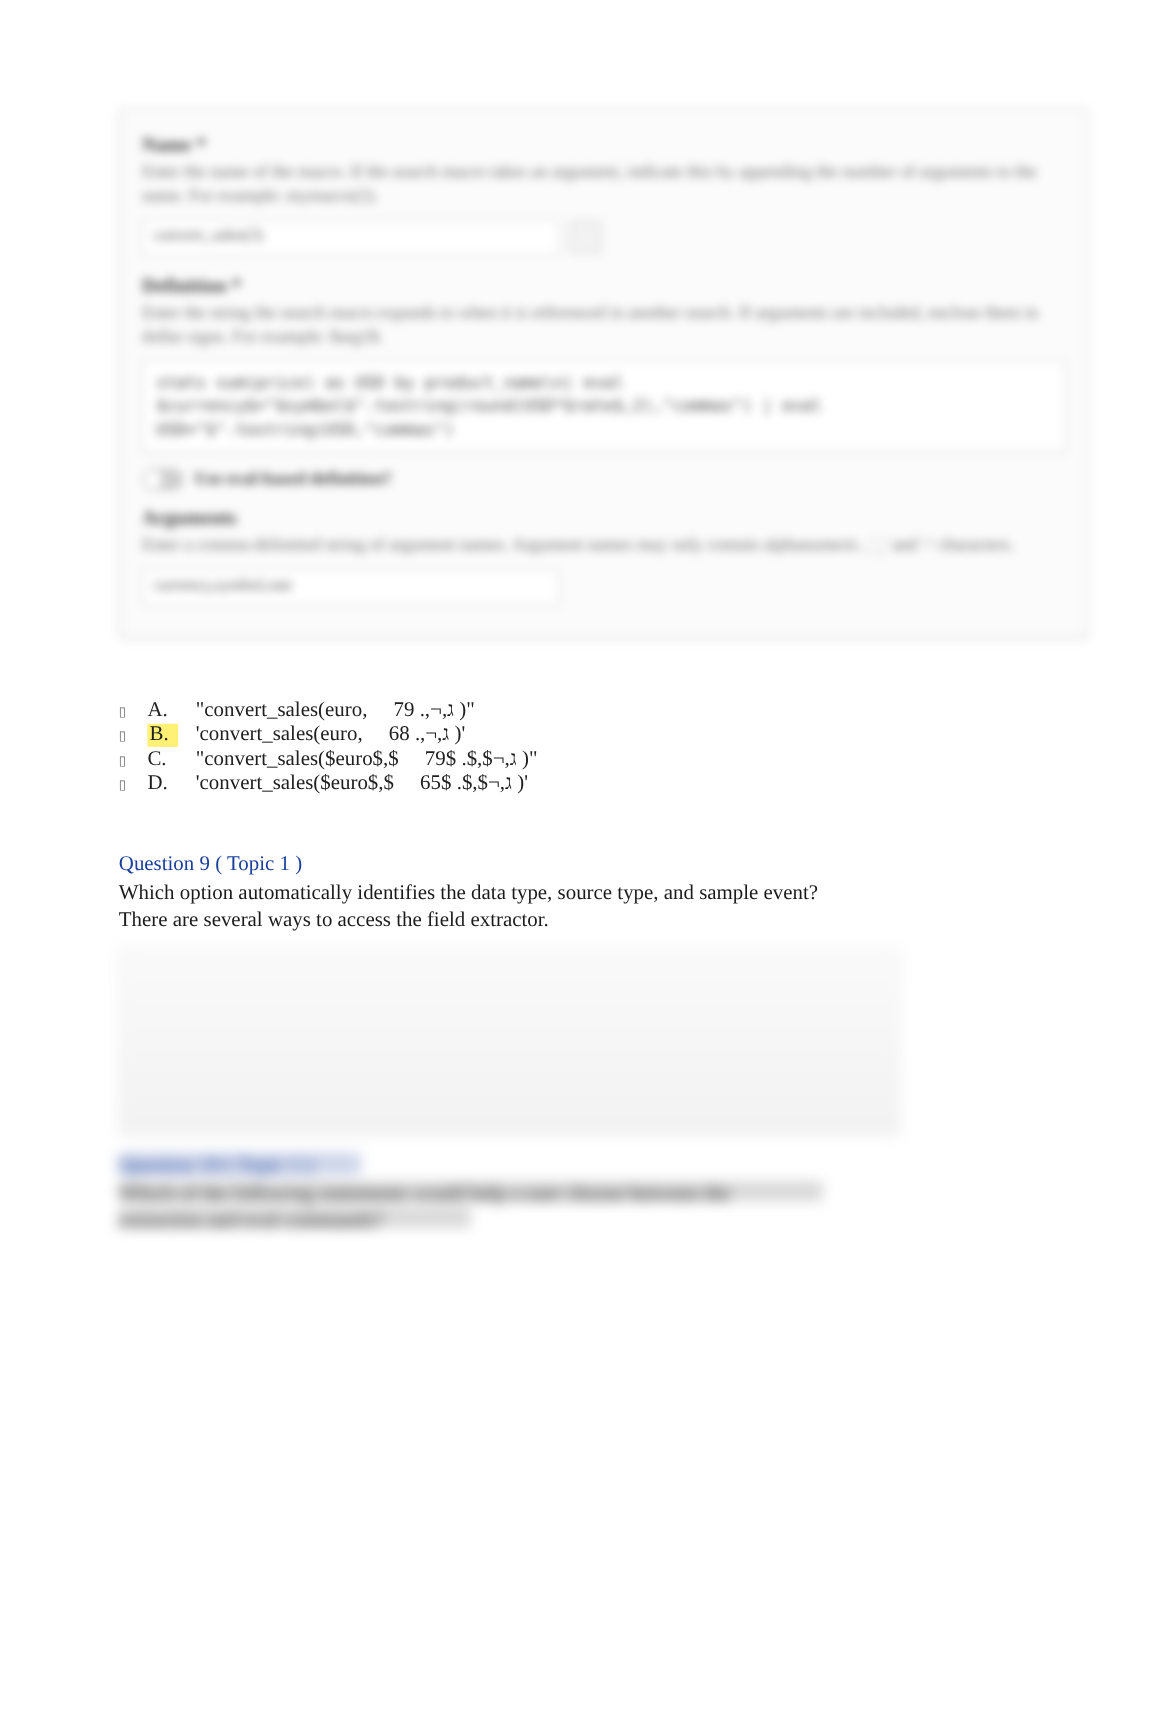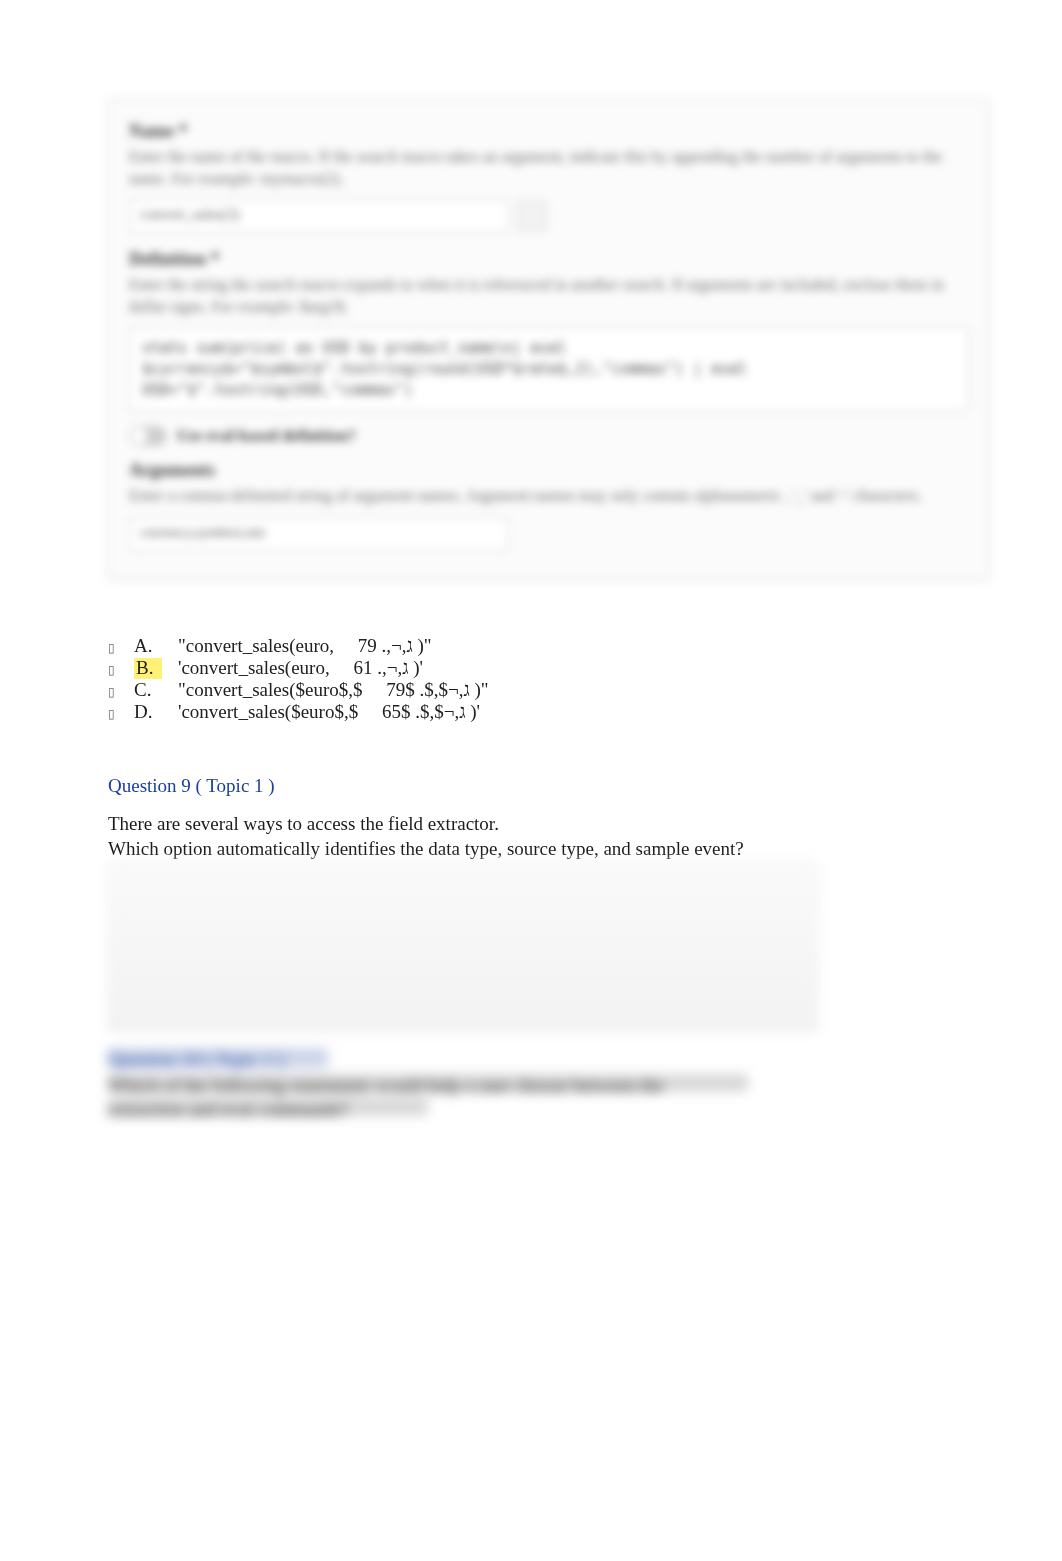--- a/index.html
+++ b/index.html
@@ -58,21 +58,21 @@
 
     
     .q9 {
       position: absolute;
       left: 108px;
       top: 774px;
       width: 820px;
       font-size: 19px;
       line-height: 1.28;
     }
-    .q9 .title { color: #1a3f9c; margin-bottom: 14px; font-family: Liberation Serif, serif; }
+    .q9 .title { color: #1a3f9c; margin-bottom: 2px; font-family: Liberation Serif, serif; }
     .q9 .body { color: #1b1b1b; }
 
     
     .blur2 {
       position: absolute;
       left: 100px;
       top: 862px;
       width: 900px;
       height: 640px;
       filter: blur(6px);
@@ -119,38 +119,38 @@
 
   <div class="options">
     <div class="row">
       <span class="bullet">▯</span>
       <span class="letter">A.</span>
       <span class="ans">"convert_sales(euro,     79 .,¬,ג )"</span>
     </div>
     <div class="row">
       <span class="bullet">▯</span>
       <span class="letter hl">B.</span>
-      <span class="ans">'convert_sales(euro,     61 .,¬,ג )'</span>
+      <span class="ans">'convert_sales(euro,     68 .,¬,ג )'</span>
     </div>
     <div class="row">
       <span class="bullet">▯</span>
       <span class="letter">C.</span>
       <span class="ans">"convert_sales($euro$,$     79$ .$,$¬,ג )"</span>
     </div>
     <div class="row">
       <span class="bullet">▯</span>
       <span class="letter">D.</span>
       <span class="ans">'convert_sales($euro$,$     65$ .$,$¬,ג )'</span>
     </div>
   </div>
 
   <div class="q9">
     <div class="title">Question 9 ( Topic 1 )</div>
+    <div class="body">Which option automatically identifies the data type, source type, and sample event?</div>
     <div class="body">There are several ways to access the field extractor.</div>
-    <div class="body">Which option automatically identifies the data type, source type, and sample event?</div>
   </div>
 
   <div class="blur2">
     <div class="img-ghost"></div>
     <div class="q10">
       <div class="t">Question 10 ( Topic 1 )</div>
       <div class="b1">Which of the following statements would help a user choose between the</div>
       <div class="b2">extraction and eval commands?</div>
     </div>
   </div>

